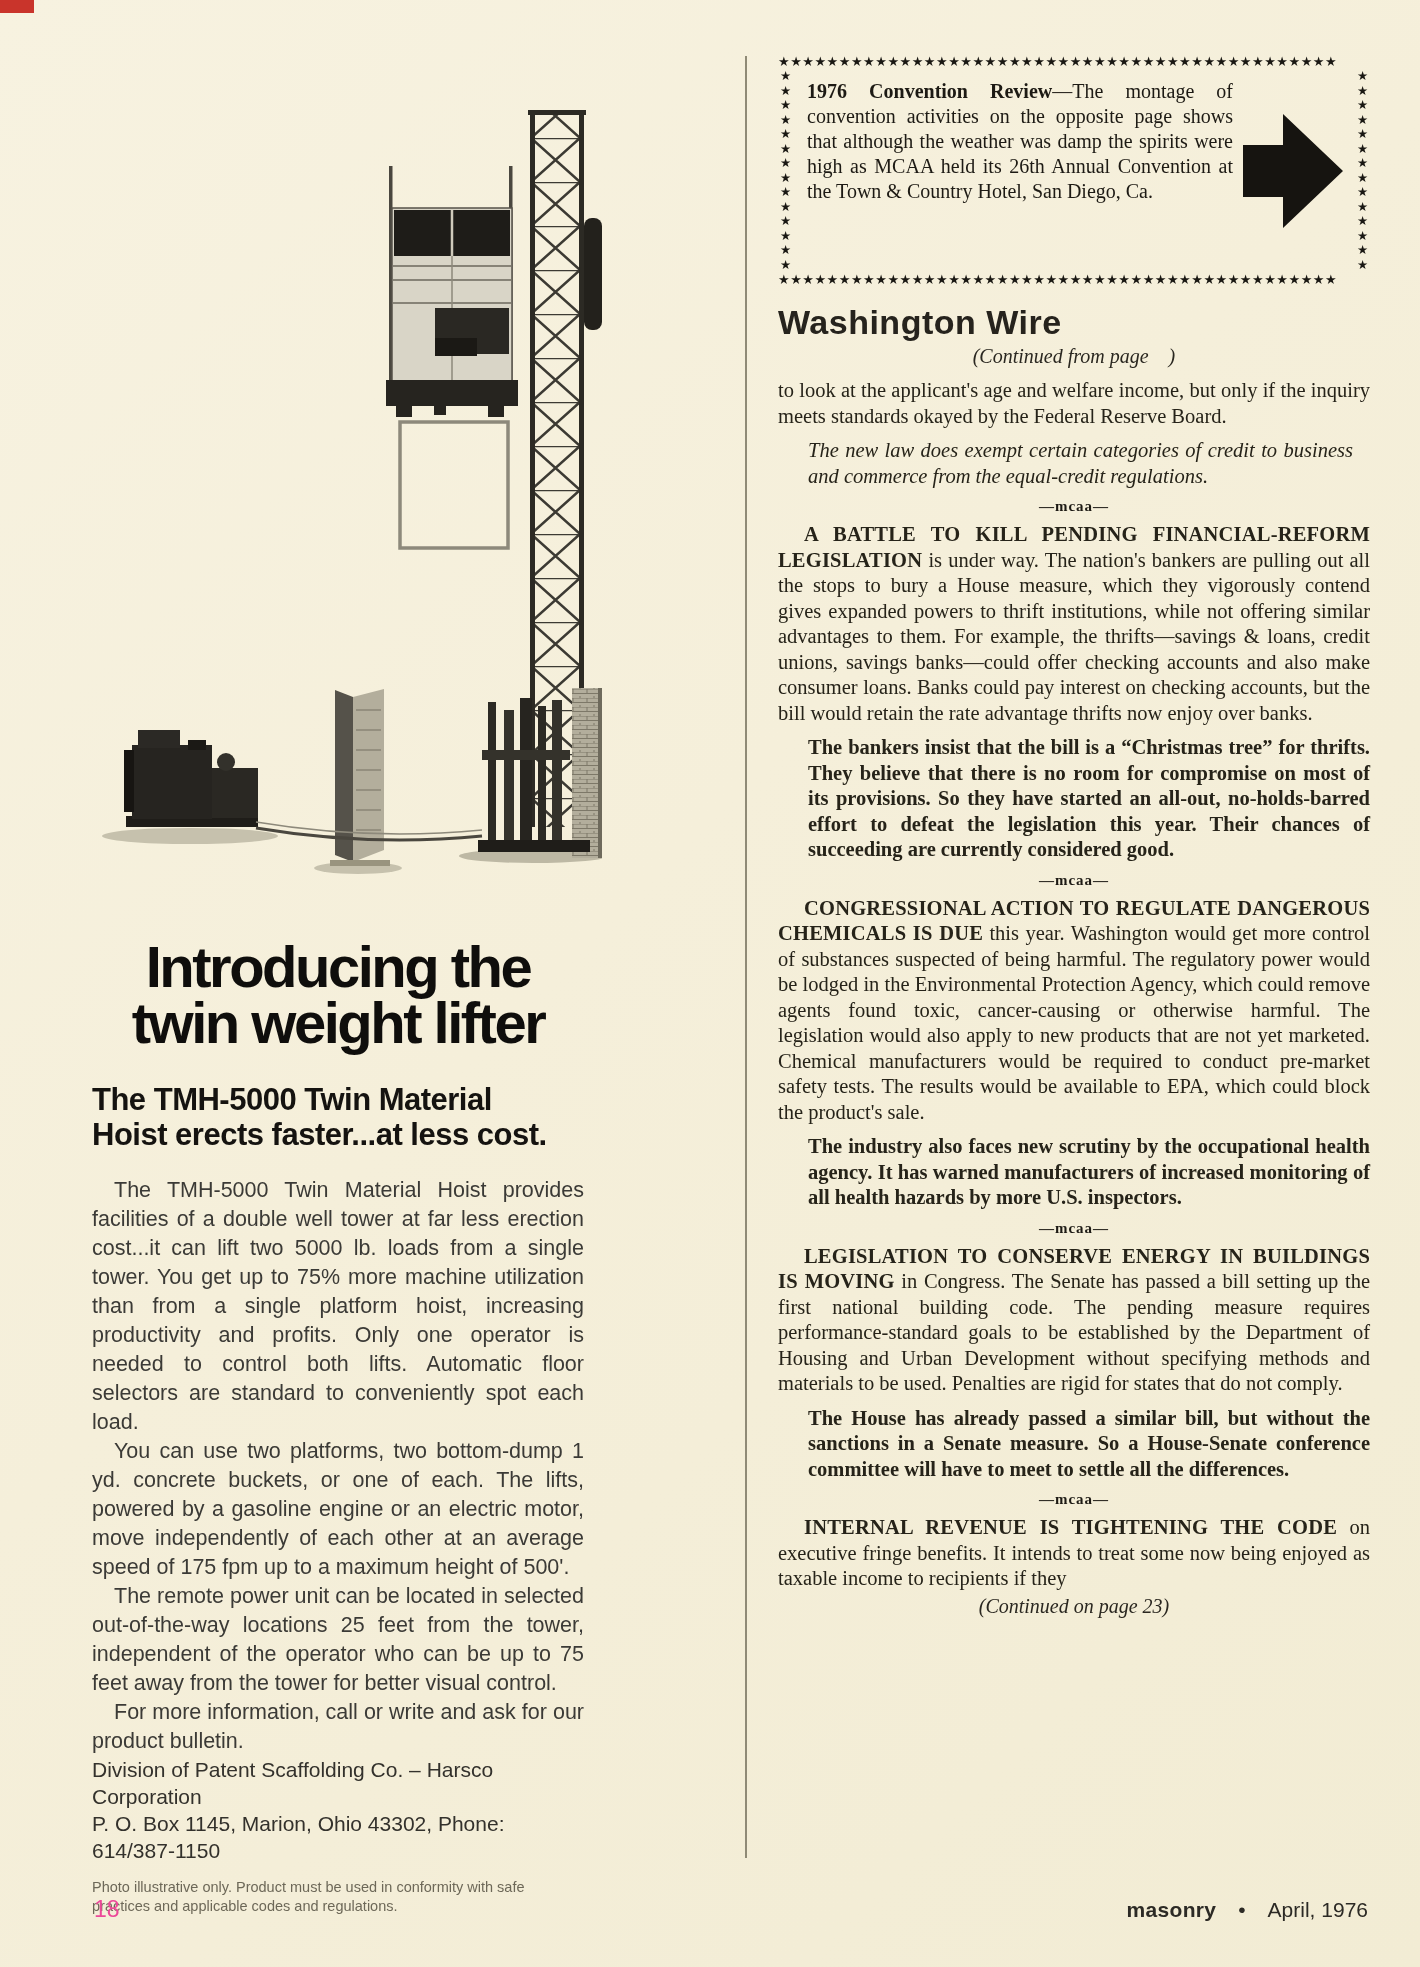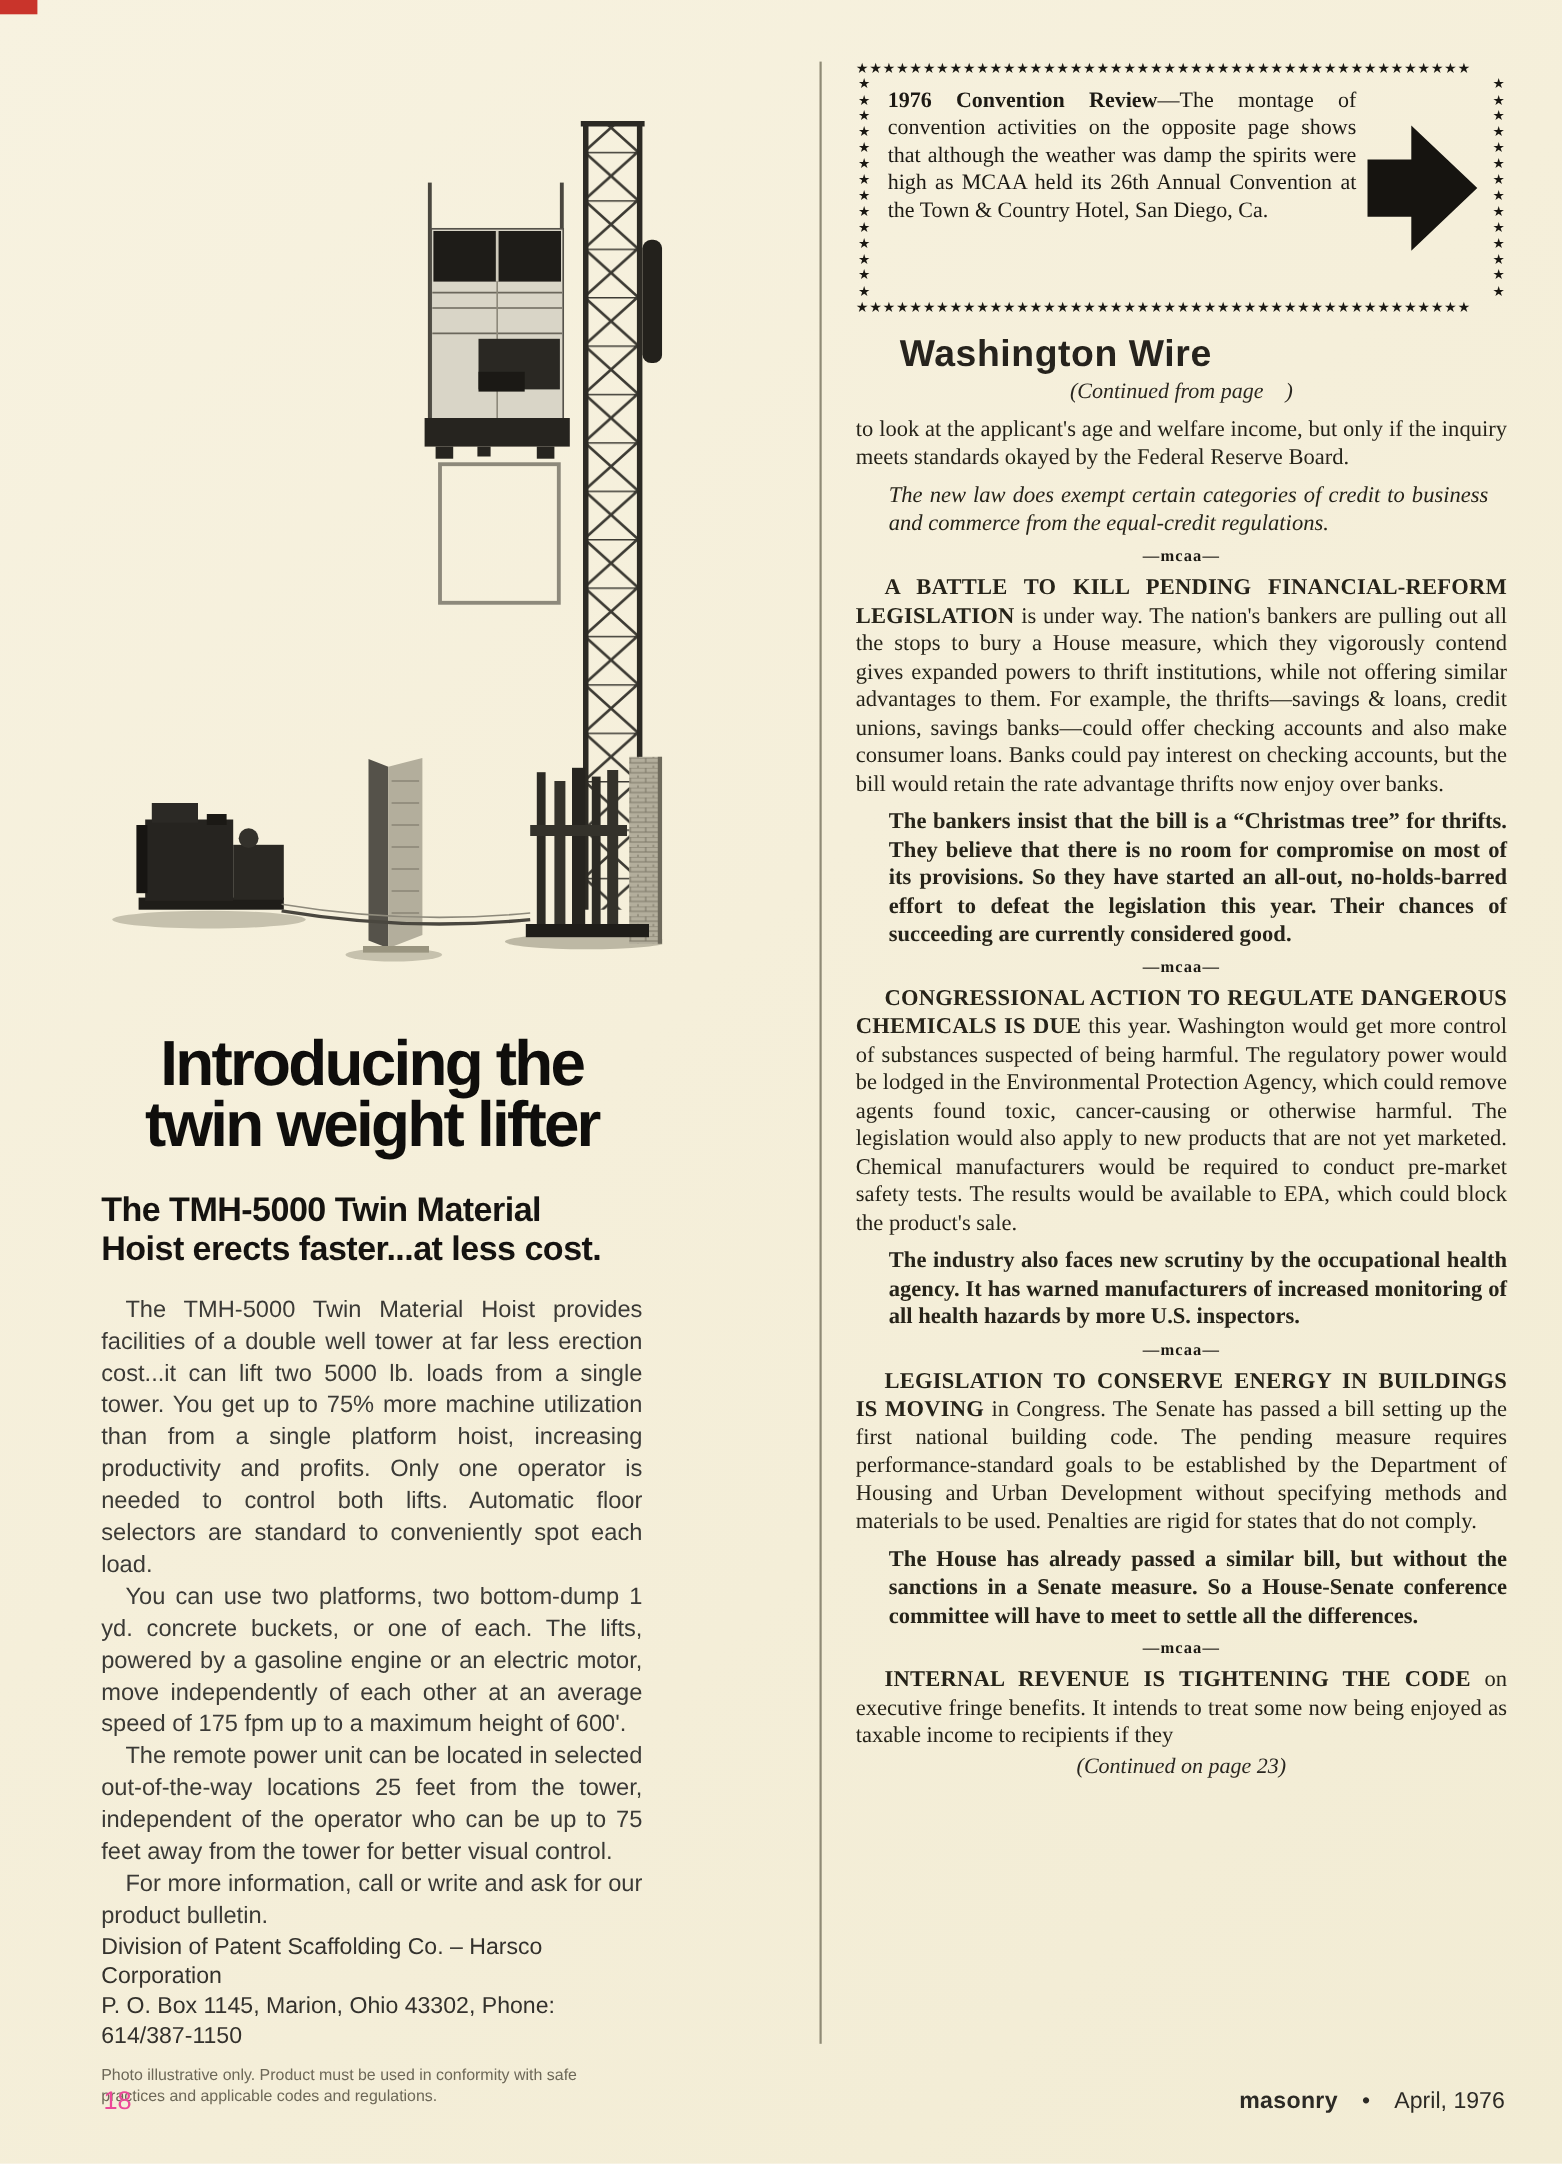--- a/index.html
+++ b/index.html
@@ -37,21 +37,21 @@
     white-space:nowrap;overflow:hidden;width:100%;color:#191712;}
   .box-mid{display:flex;align-items:stretch;}
   .stars-v{width:15px;font-size:12.5px;line-height:14.5px;color:#191712;
     word-break:break-all;overflow:hidden;text-align:center;}
   .box-content{flex:1;padding:10px 4px 8px 14px;}
   .box-content p{margin:0;font-size:20px;line-height:25px;text-align:justify;}
   .box-content b{font-weight:700;}
   #promo-arrow{align-self:center;margin:0 8px 0 6px;flex:0 0 auto;}
   
   #ww-heading{margin-top:16px;font-family:"Liberation Sans",sans-serif;
-    font-weight:600;font-size:34px;letter-spacing:0.5px;color:#26231d;margin-left:40px;}
+    font-weight:600;font-size:34px;letter-spacing:0.5px;color:#26231d;}
   #continued-from{text-align:center;font-style:italic;font-size:20px;
     margin-top:3px;color:#2a2720;}
   .wp{margin:0;font-size:20.5px;line-height:25.5px;text-align:justify;
     color:#262319;}
   .wp.first{margin-top:10px;}
   .wp.lead{text-indent:26px;}
   .wp.lead b{font-weight:700;letter-spacing:0.2px;}
   .wp.boldpara{font-weight:700;margin:9px 0 9px 30px;}
   .wp.italicpara{font-style:italic;margin:9px 17px 0 30px;}
   .sep{text-align:center;font-weight:700;font-size:15px;letter-spacing:1px;
@@ -152,21 +152,21 @@
     <div>twin weight lifter</div>
   </div>
 
   <div id="ad-subhead">
     <div>The TMH-5000 Twin Material</div>
     <div>Hoist erects faster...at less cost.</div>
   </div>
 
   <div id="ad-body">
     <p>The TMH-5000 Twin Material Hoist provides facilities of a double well tower at far less erection cost...it can lift two 5000 lb. loads from a single tower. You get up to 75% more machine utilization than from a single platform hoist, increasing productivity and profits. Only one operator is needed to control both lifts. Automatic floor selectors are standard to conveniently spot each load.</p>
-    <p>You can use two platforms, two bottom-dump 1 yd. concrete buckets, or one of each. The lifts, powered by a gasoline engine or an electric motor, move independently of each other at an average speed of 175 fpm up to a maximum height of 600'.</p>
+    <p>You can use two platforms, two bottom-dump 1 yd. concrete buckets, or one of each. The lifts, powered by a gasoline engine or an electric motor, move independently of each other at an average speed of 175 fpm up to a maximum height of 500'.</p>
     <p>The remote power unit can be located in selected out-of-the-way locations 25 feet from the tower, independent of the operator who can be up to 75 feet away from the tower for better visual control.</p>
     <p>For more information, call or write and ask for our product bulletin.</p>
   </div>
 
   <div class="company-line">Division of Patent Scaffolding Co. – Harsco Corporation</div>
   <div class="company-line">P. O. Box 1145, Marion, Ohio 43302, Phone: 614/387-1150</div>
 
   <div id="ad-disclaimer">Photo illustrative only. Product must be used in conformity with safe practices and applicable codes and regulations.</div>
 </div>
 

